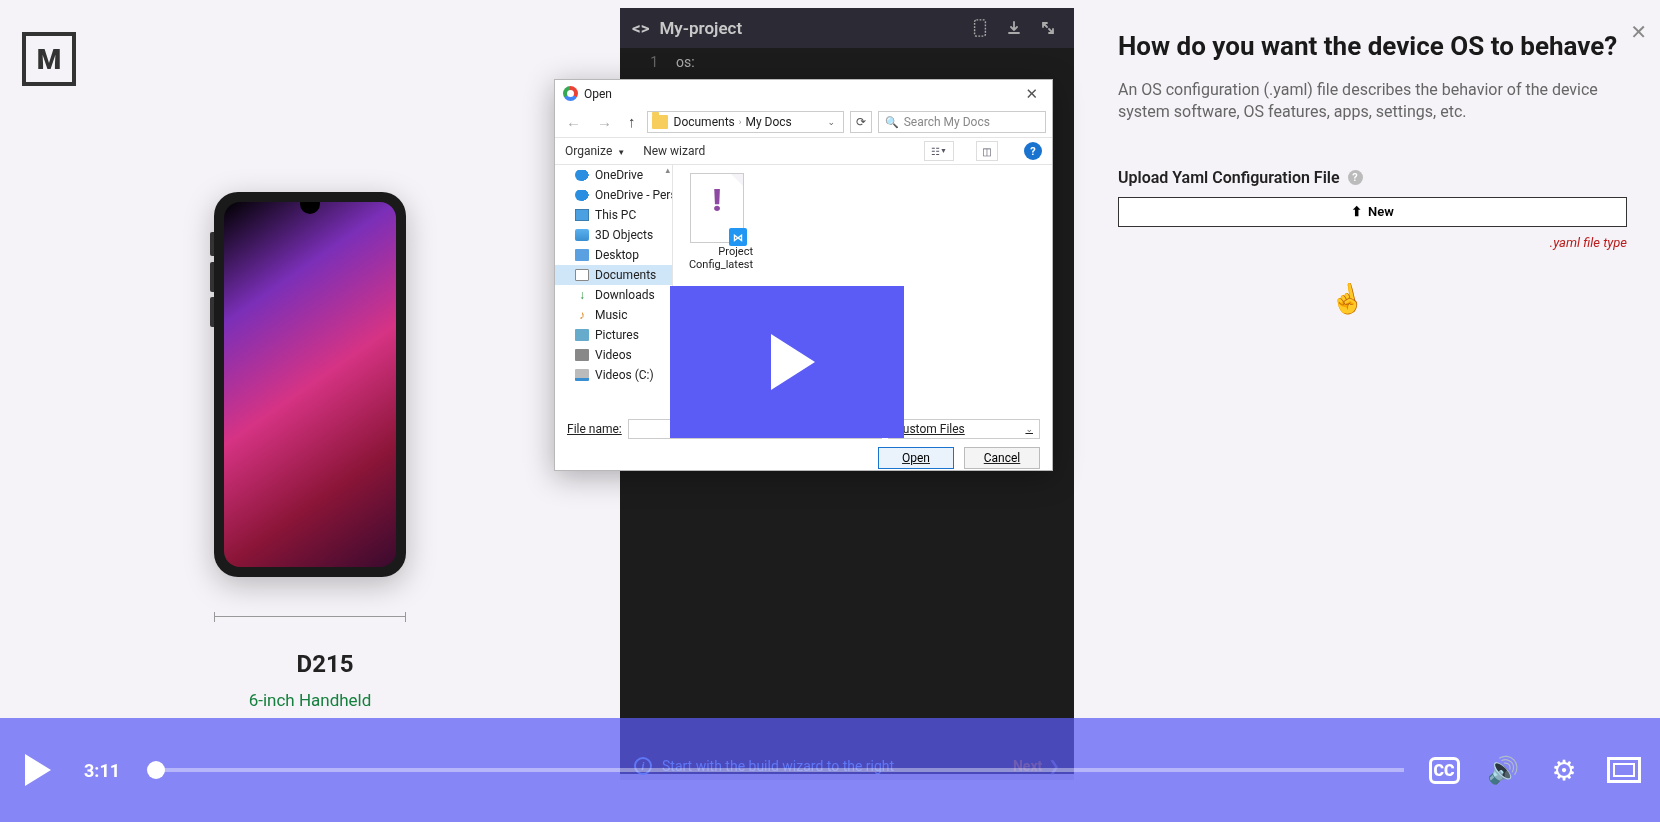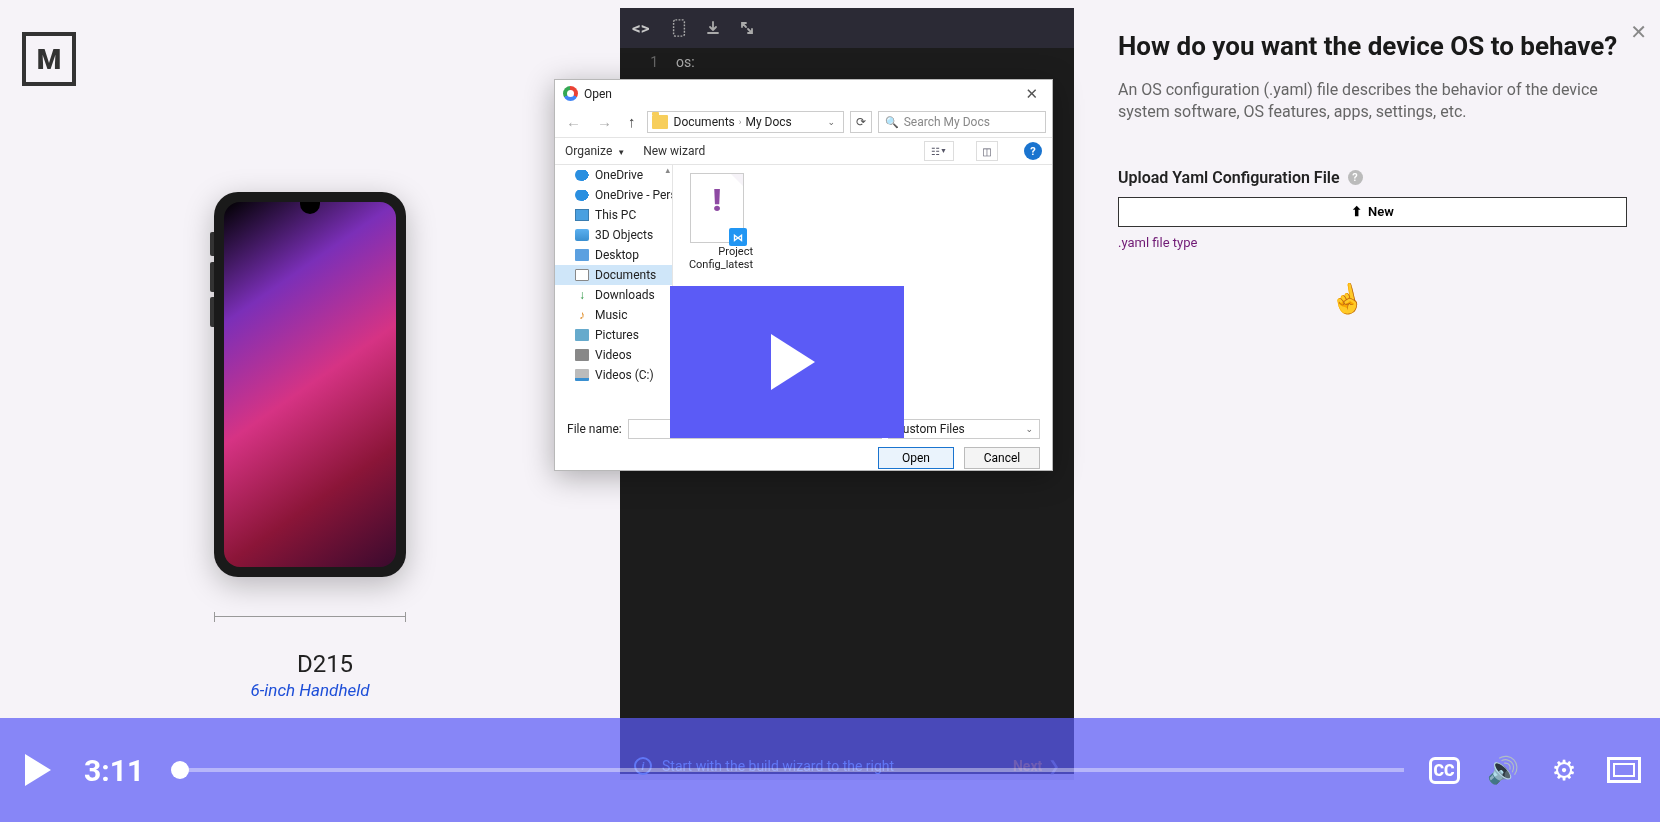--- a/index.html
+++ b/index.html
@@ -12,22 +12,22 @@
 .device-screen { width: 100%; height: 100%; background: linear-gradient(145deg, #000 0%, #7b2fb8 25%, #d63384 50%, #8b1538 75%, #3a0a2e 100%); border-radius: 16px; position: relative; overflow: hidden; }
 .device-screen::before { content: ""; position: absolute; top: 0; left: 50%; transform: translateX(-50%); width: 20px; height: 12px; background: #000; border-radius: 0 0 12px 12px; }
 .device-side-btn { position: absolute; left: -4px; width: 4px; background: #333; border-radius: 2px 0 0 2px; }
 .device-side-btn.b1 { top: 40px; height: 24px; }
 .device-side-btn.b2 { top: 70px; height: 30px; }
 .device-side-btn.b3 { top: 105px; height: 30px; }
 .device-rule { position: absolute; left: 214px; top: 616px; width: 192px; height: 0; border-top: 1px solid #999; }
 .device-rule::before, .device-rule::after { content:""; position:absolute; top:-5px; width:1px; height:10px; background:#999; }
 .device-rule::before { left:0; } .device-rule::after { right:0; }
 .device-title { position: absolute; left: 0; top: 650px; width: 620px; text-align: center; }
-.device-name { font-size: 24px; font-weight: 400; color: #222; padding-left: 30px; }
-.device-sub { font-size: 17px; color: #1d4ed8; margin-top: 2px; font-style: italic; }
+.device-name { font-size: 24px; font-weight: 700; color: #222; padding-left: 30px; }
+.device-sub { font-size: 17px; color: #15803d; margin-top: 12px; }
 
 .editor-panel { position: absolute; left: 620px; top: 8px; width: 454px; height: 766px; background: #1c1c1c; }
 .editor-header { height: 40px; background: #2b2a35; display: flex; align-items: center; padding: 0 12px; color: #c8c8c8; }
 .editor-header .codeico { font-size: 17px; margin-right: 10px; font-weight: 700; }
 .editor-header .title { font-size: 17px; font-weight: 600; flex: 1; }
 .editor-header .hicon { width: 28px; height: 28px; display: flex; align-items: center; justify-content: center; color: #aaa; margin-left: 6px; cursor: pointer; }
 .editor-body { height: 30px; display: flex; color: #888; font-family: monospace; font-size: 14px; }
 .editor-gutter { width: 48px; text-align: right; padding: 6px 10px 0 0; background: #1c1c1c; color: #666; }
 .editor-code { padding: 6px 0 0 8px; color: #aaa; }
 .editor-footer { position: absolute; left: 620px; top: 752px; width: 454px; height: 28px; display: flex; align-items: center; padding: 0 14px; color: #6dbef5; font-size: 14px; background: rgba(0,0,0,0.1); }
@@ -36,21 +36,21 @@
 .editor-footer .chev { margin-left: 6px; color: #596e8a; }
 
 .right-panel { position: absolute; left: 1110px; top: 14px; width: 545px; padding: 16px 28px 0 8px; }
 .right-panel .close { position: absolute; right: 8px; top: 6px; color: #888; font-size: 20px; cursor: pointer; }
 .right-panel h1 { font-size: 26px; font-weight: 700; color: #1a1a1a; line-height: 1.25; margin-bottom: 16px; }
 .right-panel .desc { font-size: 16px; color: #666; line-height: 1.42; margin-bottom: 44px; }
 .right-panel .uplabel { font-size: 16px; font-weight: 600; color: #222; display: flex; align-items: center; margin-bottom: 10px; }
 .right-panel .help { width: 15px; height: 15px; border-radius: 50%; background: #bbb; color: #fff; font-size: 11px; display: flex; align-items: center; justify-content: center; margin-left: 8px; }
 .upload-btn { width: 100%; height: 30px; border: 1px solid #333; background: #fff; display: flex; align-items: center; justify-content: center; font-size: 13px; font-weight: 600; cursor: pointer; position: relative; }
 .upload-btn .upico { font-size: 13px; margin-right: 6px; }
-.upload-hint { text-align: left; font-size: 13px; color: #701a75; margin-top: 8px; }
+.upload-hint { text-align: right; font-size: 13px; color: #b91c1c; margin-top: 8px; font-style: italic; }
 .cursor-hand { position: absolute; left: 1330px; top: 283px; font-size: 28px; transform: rotate(-12deg); pointer-events:none; }
 
 
 .win-dialog { position: absolute; left: 554px; top: 79px; width: 499px; height: 392px; background: #fff; border: 1px solid #b8b8b8; box-shadow: 0 6px 28px rgba(0,0,0,0.3); font-size: 12px; color: #222; }
 .win-title { height: 27px; display: flex; align-items: center; padding: 0 8px; }
 .win-title .chrome { width: 15px; height: 15px; border-radius: 50%; margin-right: 6px; background: conic-gradient(#ea4335 0 120deg, #4285f4 120deg 240deg, #34a853 240deg); position: relative; }
 .win-title .chrome::after { content:""; position:absolute; left:4px; top:4px; width:7px; height:7px; background:#fff; border-radius:50%; }
 .win-title .lbl { flex: 1; font-size: 12px;}
 .win-title .x { color: #555; cursor: pointer; font-size: 15px; padding: 0 6px; }
 .win-addr { height: 30px; display: flex; align-items: center; padding: 0 6px; gap: 6px; }
@@ -89,39 +89,39 @@
 .ico.pic { background: linear-gradient(#6ac,#6ac); border-radius:1px; }
 .ico.vid { background: #888; border-radius:1px; }
 .ico.drive { background: #bbb; border-radius:1px; border-bottom: 3px solid #3a8fd0; }
 .win-files { flex: 1; padding: 8px; }
 .file-item { width: 72px; text-align: center; cursor: pointer; }
 .file-icon { width: 54px; height: 70px; margin: 0 auto; background: #fff; border: 1px solid #ccc; position: relative; }
 .file-icon::before { content:""; position:absolute; right:0; top:0; border-style:solid; border-width: 0 12px 12px 0; border-color: transparent #f6f3f8 transparent transparent; }
 .file-icon .bang { position:absolute; left:50%; top:38%; transform:translate(-50%,-50%); font-size:32px; font-weight:900; color:#8e4aa3; }
 .file-icon .vs { position:absolute; right:-4px; bottom:-4px; width:18px; height:18px; background:#2196f3; display:flex; align-items:center; justify-content:center; color:#fff; font-size:10px; font-weight:700; border-radius:2px; }
 .file-name { font-size: 11px; line-height: 1.15; margin-top: 3px; word-break: break-word; text-align: right; }
-.win-footer { padding: 4px 12px; }
+.win-footer { padding: 4px 12px; text-decoration: underline; }
 .win-fn { display: flex; align-items: center; margin-bottom: 8px; }
 .win-fn .lbl { margin-right: 6px; }
 .win-fn input { flex: 1; height: 20px; border: 1px solid #ccc; padding: 0 4px; font-size:12px;}
 .win-fn .ft { width: 152px; height: 20px; border: 1px solid #ccc; margin-left: 6px; display: flex; align-items: center; padding: 0 6px; cursor:pointer; }
 .win-fn .ft .dd { margin-left: auto; font-size: 9px; color:#666; }
 .win-btns { display: flex; justify-content: flex-end; gap: 10px; }
 .win-btns button { width: 76px; height: 22px; border: 1px solid #bbb; background: #f4f4f4; font-size: 12px; cursor: pointer; }
 .win-btns button.open { border: 1px solid #1a74cf; background: #eaf3fc; }
 
 
 .play-overlay { position: absolute; left: 670px; top: 286px; width: 234px; height: 152px; background: #5b5bf6; display: flex; align-items: center; justify-content: center; cursor: pointer; }
 .play-overlay .tri { width: 0; height: 0; border-left: 44px solid #fff; border-top: 28px solid transparent; border-bottom: 28px solid transparent; margin-left: 12px; }
 
 
 .vbar { position: absolute; left: 0; bottom: 0; width: 100%; height: 104px; background: rgba(91,91,246,0.72); display: flex; align-items: center; padding: 0 16px; color: #fff; }
 .vbar .play { width: 44px; height: 44px; display: flex; align-items: center; justify-content: center; margin-right: 24px; cursor: pointer; }
 .vbar .play .tri { width:0; height:0; border-left: 26px solid #fff; border-top: 16px solid transparent; border-bottom: 16px solid transparent; }
-.vbar .time { font-size: 30px; font-weight: 700; margin-right: 36px; }
+.vbar .time { font-size: 18px; font-weight: 700; margin-right: 36px; }
 .vbar .track { flex: 1; height: 4px; background: rgba(255,255,255,0.4); position: relative; cursor: pointer; }
 .vbar .thumb { position: absolute; left: 0; top: 50%; transform: translate(-50%,-50%); width: 18px; height: 18px; background: #fff; border-radius: 50%; }
 .vbar .ctrl { width: 40px; height: 32px; margin-left: 20px; display: flex; align-items: center; justify-content: center; cursor: pointer; }
 .vbar .cc { border: 3px solid #fff; border-radius: 6px; font-weight: 900; font-size: 16px; padding:1px 2px; }
 .vbar .vol { font-size: 26px; }
 .vbar .gear { font-size: 28px; }
 .vbar .fs { width: 34px; height: 26px; border: 3px solid #fff; position:relative; }
 .vbar .fs::before { content:""; position:absolute; left:3px; top:3px; right:3px; bottom:3px; border: 2px solid #fff; }
 </style>
 </head>
@@ -139,20 +139,21 @@
   <div class="device-rule"></div>
   <div class="device-title">
     <div class="device-name">D215</div>
     <div class="device-sub">6-inch Handheld</div>
   </div>
 </div>
 
 <div class="editor-panel">
   <div class="editor-header">
     <span class="codeico">&lt;&gt;</span>
+    <span class="title">My-project</span>
     <span class="hicon">
         <svg width="16" height="18" viewBox="0 0 16 20">
           <rect x="2" y="1" width="12" height="18" rx="2" fill="none" stroke="#aaa" stroke-width="1.6" stroke-dasharray="2 1.5"></rect>
         </svg>
       </span>
     <span class="hicon">
         <svg width="16" height="16" viewBox="0 0 16 16">
           <path d="M8 2v8m0 0l-3-3m3 3l3-3M3 13h10" stroke="#aaa" stroke-width="1.8" fill="none" stroke-linecap="round"></path>
         </svg>
       </span>

